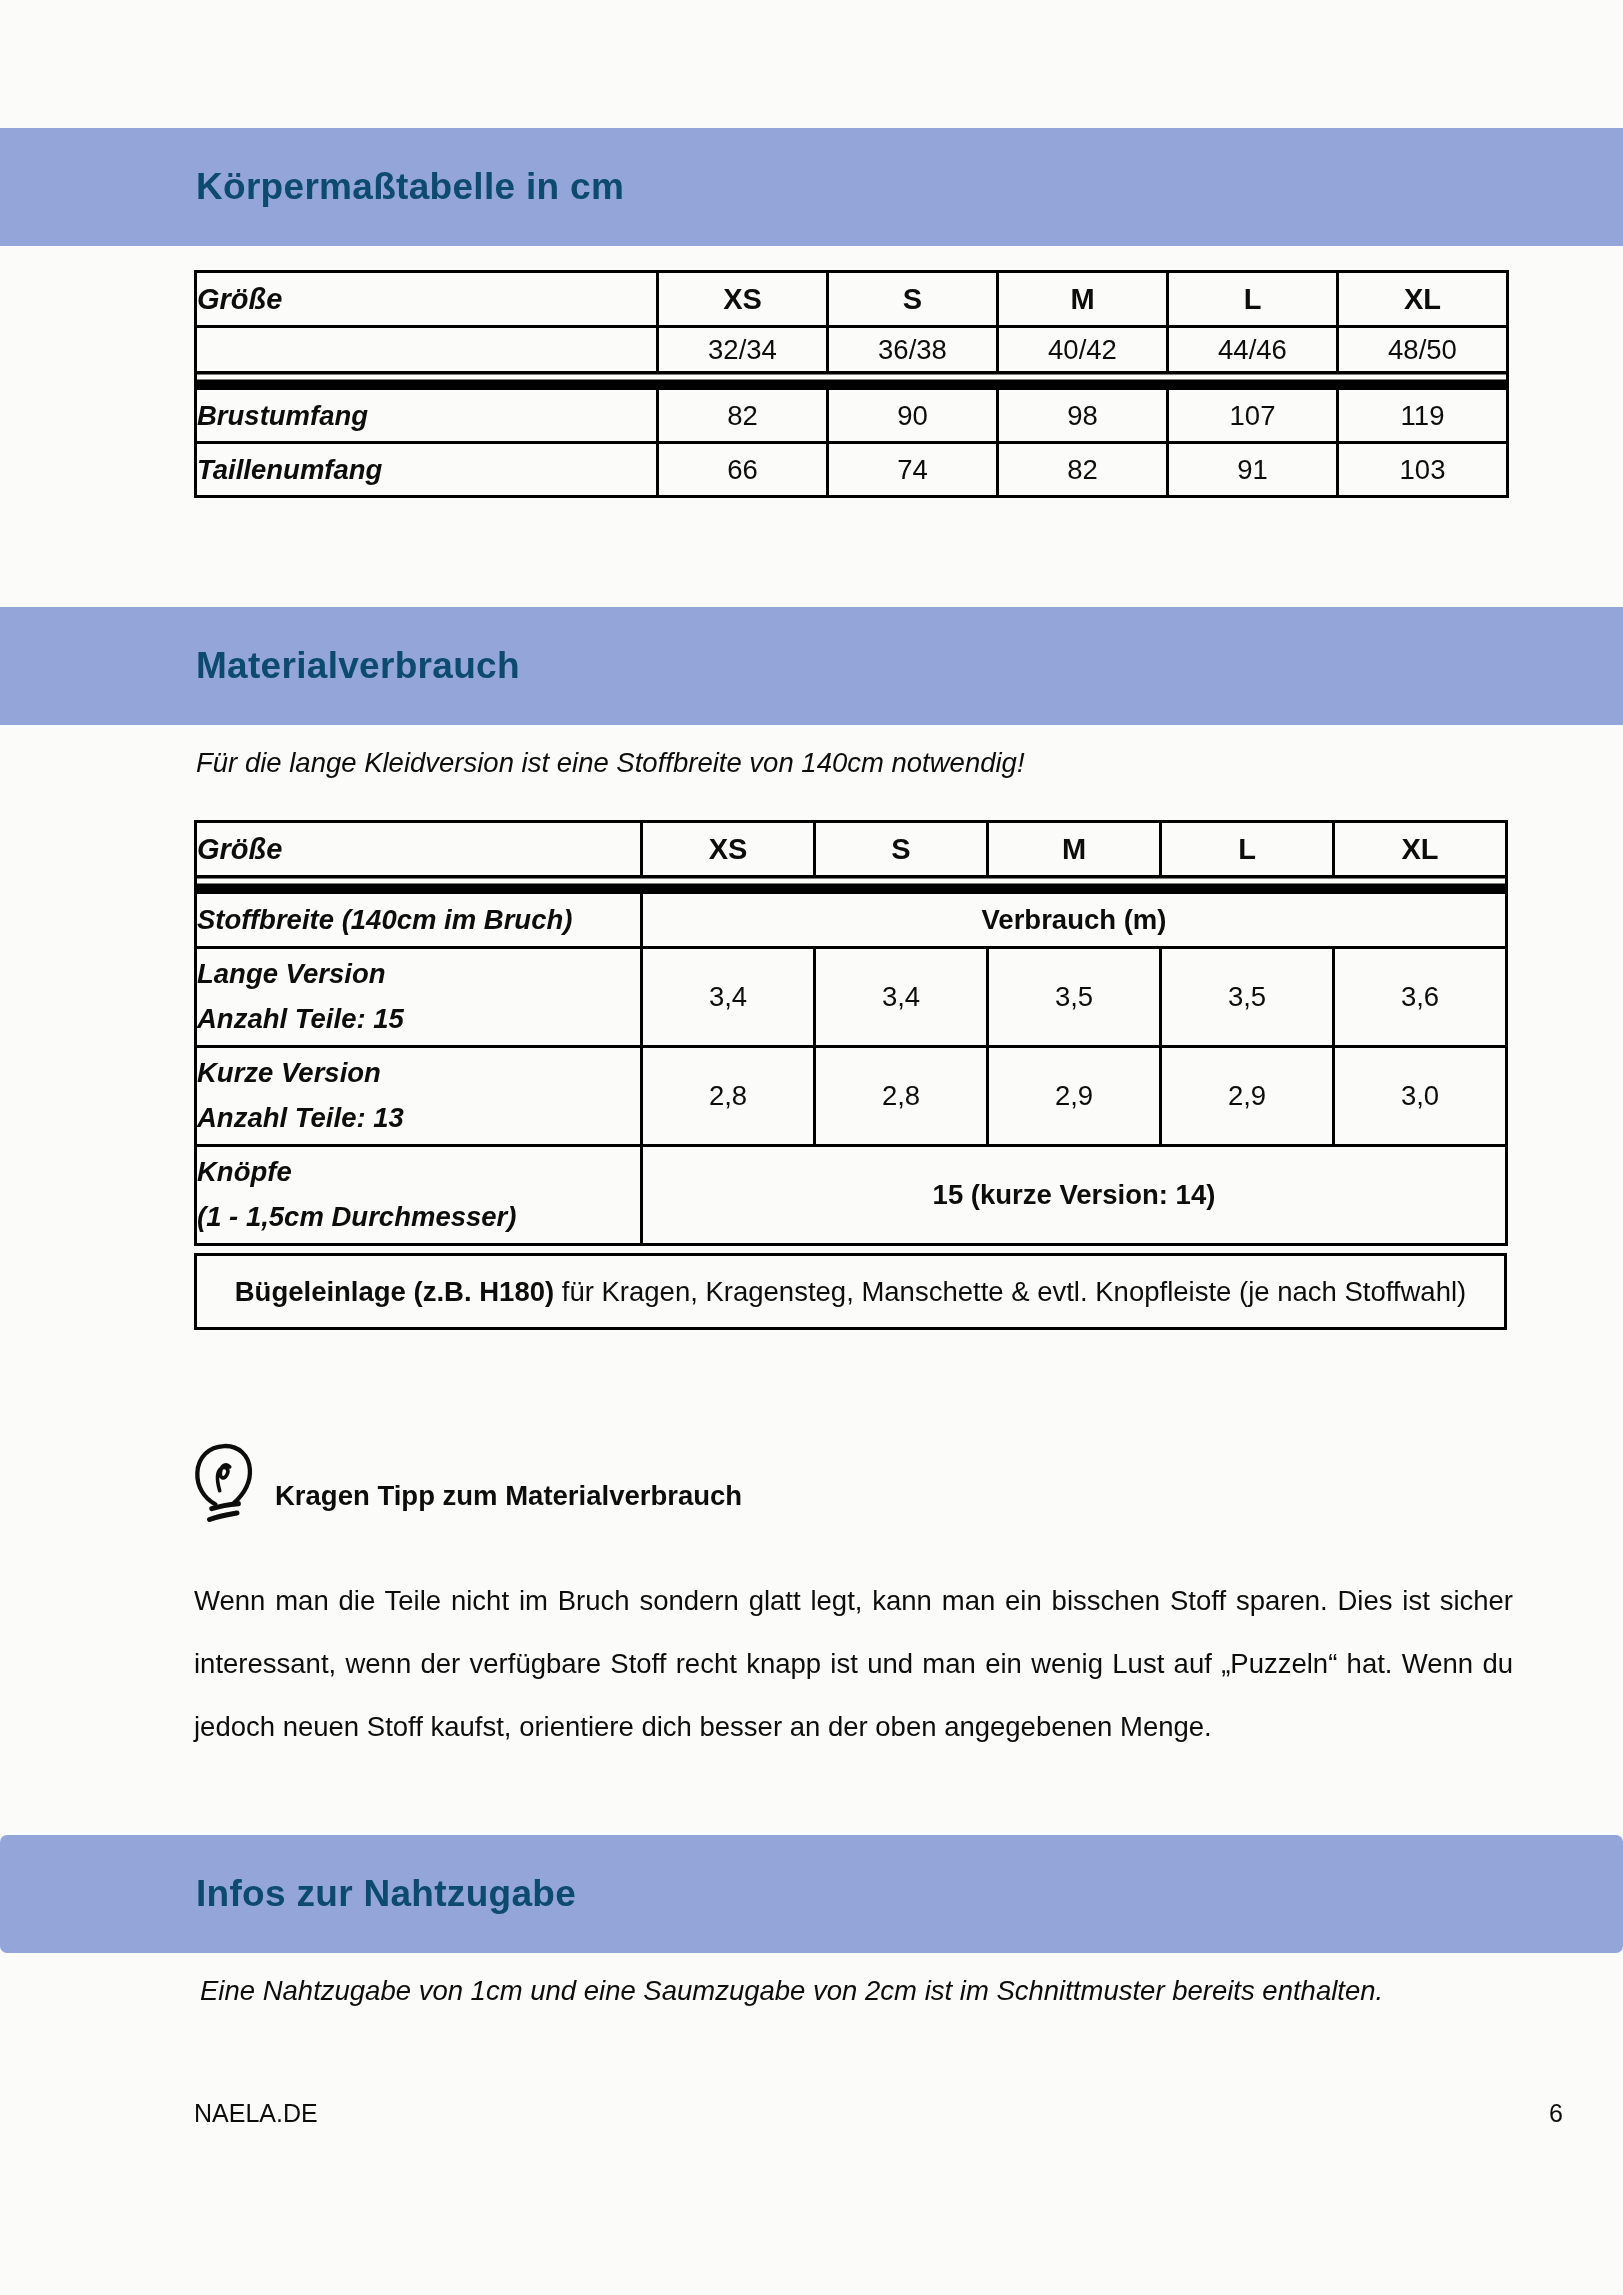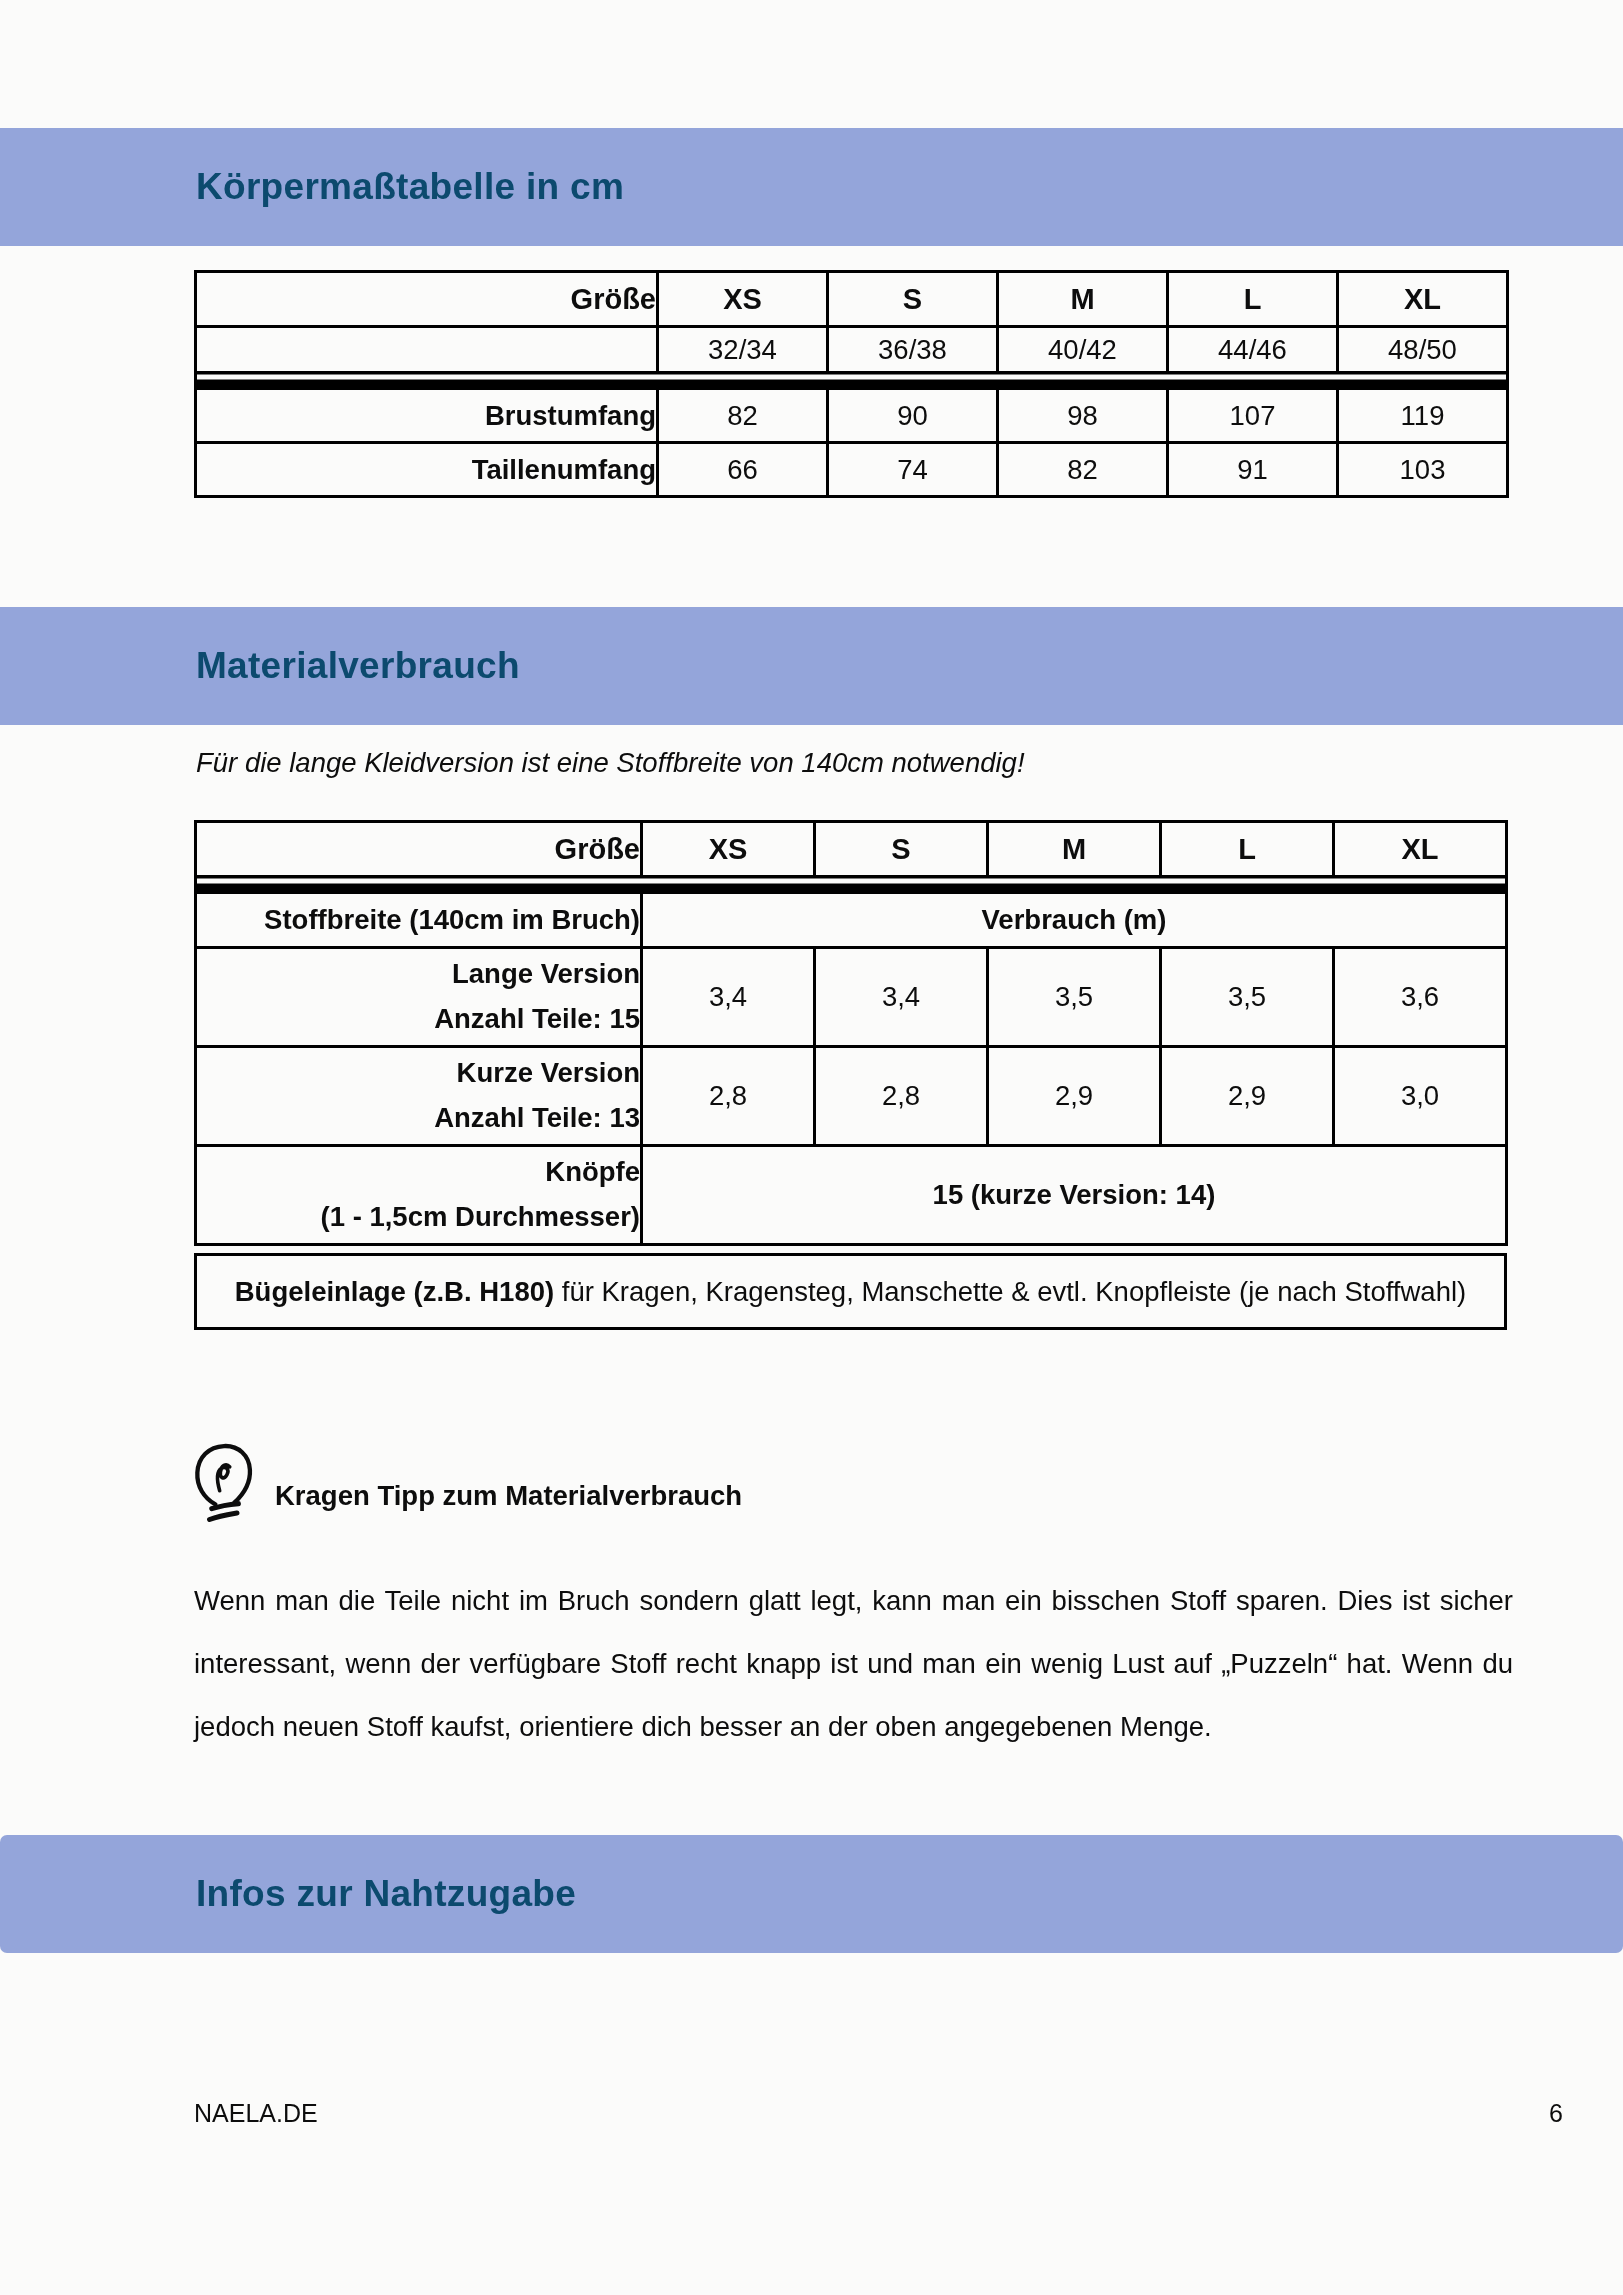--- a/index.html
+++ b/index.html
@@ -29,21 +29,21 @@
     position:absolute;border-collapse:collapse;table-layout:fixed;
     width:1313px;left:194px;
   }
   table.data td{
     border:3.3px solid #000;
     font-size:27.5px;
     padding:0;
     vertical-align:middle;
     overflow:hidden;
   }
-  td.lbl{text-align:right;padding-right:18.3px;}
+  td.lbl{padding-right:18.3px;font-style:italic;}
   .b{font-weight:700;}
   td.ctr{text-align:center;}
   tr.h td{height:52px;font-size:29px;}
   #t1 tr.sub td{height:43px;}
   #t1 tr.r td{height:51px;}
   tr.sep td{
     height:13px;border:3.3px solid #000;border-bottom:none;padding:0;
     background:linear-gradient(to bottom,#fbfbfa 0px,#fbfbfa 5.2px,#000 5.2px,#000 100%);
   }
   #t1{top:270px;}
@@ -197,18 +197,19 @@
     <path d="M33 95 C45 91 58 89 70 88" stroke="#0d0d0d" stroke-width="7" stroke-linecap="round" fill="none"></path>
     <path d="M30 110 C43 105 56 103 68 101" stroke="#0d0d0d" stroke-width="7" stroke-linecap="round" fill="none"></path>
   </svg>
   <div id="tip-title">Kragen Tipp zum Materialverbrauch</div>
   <div id="tip-para">Wenn man die Teile nicht im Bruch sondern glatt legt, kann man ein bisschen Stoff sparen. Dies ist sicher interessant, wenn der verfügbare Stoff recht knapp ist und man ein wenig Lust auf „Puzzeln“ hat. Wenn du jedoch neuen Stoff kaufst, orientiere dich besser an der oben angegebenen Menge.</div>
 
   <div class="band" id="band-naht">
     <div class="band-title">Infos zur Nahtzugabe</div>
   </div>
 
+  <div class="bodytext" id="naht-text">Eine Nahtzugabe von 1cm und eine Saumzugabe von 2cm ist im Schnittmuster bereits enthalten.</div>
 
   <div id="footer-brand">NAELA.DE</div>
   <div id="footer-page">6</div>
 
 </div>
 
 
 </body></html>

